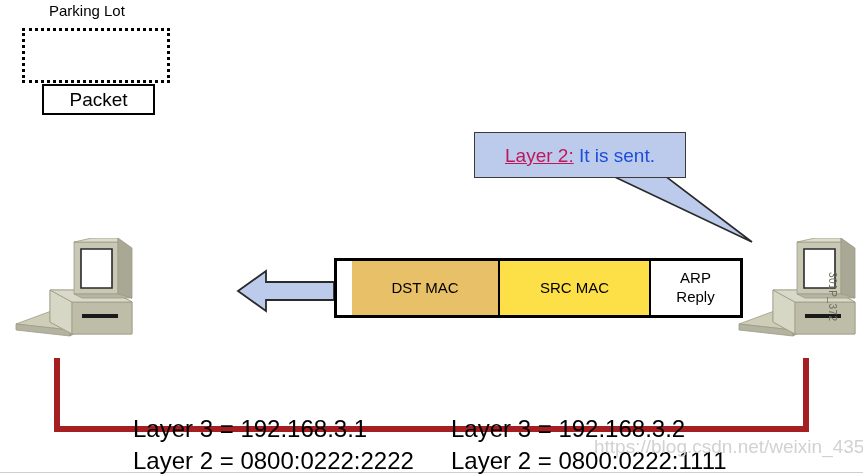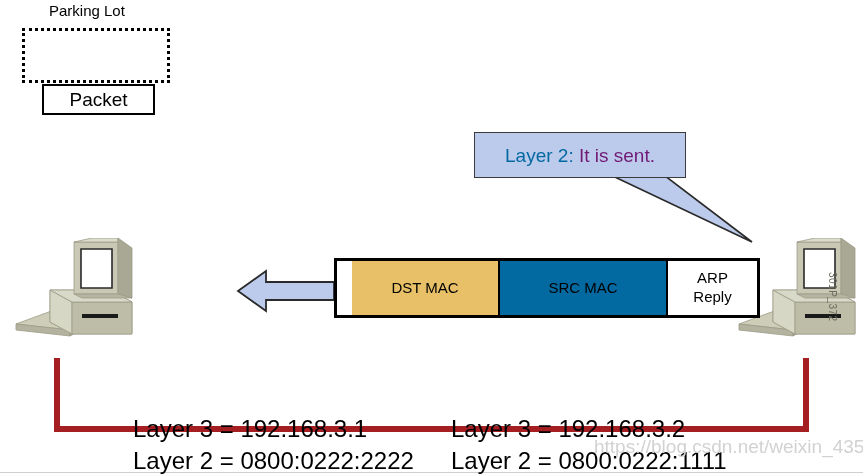--- a/index.html
+++ b/index.html
@@ -69,22 +69,22 @@
     display: flex;
     align-items: center;
     justify-content: center;
     z-index: 4;
   }
   #callout .ctext {
     font-size: 19px;
     line-height: 1;
     white-space: nowrap;
   }
-  #callout .ctext .l2 { color: #0369a1; }
-  #callout .ctext .msg { color: #701a75; }
+  #callout .ctext .l2 { color: #be185d; text-decoration: underline; }
+  #callout .ctext .msg { color: #1d4ed8; }
   #callout-tail {
     position: absolute;
     left: 600px;
     top: 170px;
     width: 160px;
     height: 78px;
     z-index: 3;
     overflow: visible;
   }
 
@@ -137,22 +137,22 @@
     justify-content: center;
     box-sizing: border-box;
     padding: 0 6px;
   }
   #frame .cell.dst {
     background: #e8c068;
     width: 148px;
     border-right: 2px solid #000000;
   }
   #frame .cell.src {
-    background: #0369a1;
-    width: 168px;
+    background: #fde047;
+    width: 151px;
     border-right: 2px solid #000000;
   }
   #frame .cell.arp {
     background: #ffffff;
     width: 89px;
   }
   #frame .line1, #frame .line2 {
     font-size: 15px;
     color: #000000;
     line-height: 1.25;

